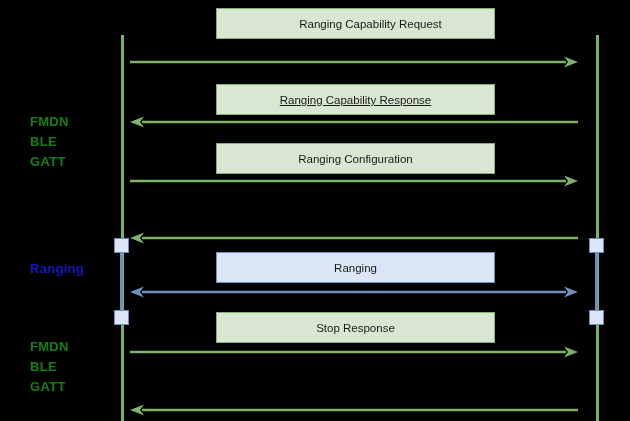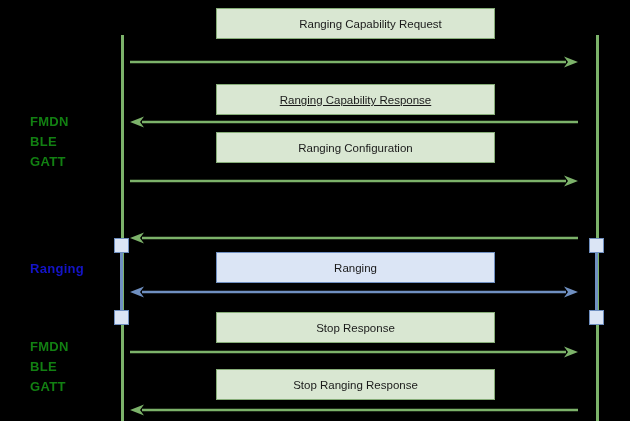--- a/index.html
+++ b/index.html
@@ -143,17 +143,16 @@
       </svg>
     </div>
     <div class="act-bar" style="left: 120px; top: 245px; height: 72px;"></div>
     <div class="act-square" style="left: 114px; top: 238px;"></div>
     <div class="act-square" style="left: 114px; top: 310px;"></div>
     <div class="act-bar" style="left: 595px; top: 245px; height: 72px;"></div>
     <div class="act-square" style="left: 589px; top: 238px;"></div>
     <div class="act-square" style="left: 589px; top: 310px;"></div>
     <div class="msg-box green" style="top: 8px; padding-left: 30px;"><span>Ranging Capability Request</span></div>
     <div class="msg-box green" style="top: 84px; text-decoration: underline;"><span>Ranging Capability Response</span></div>
-    <div class="msg-box green" style="top: 132px;"><span>Ranging Configuration</span></div>
+    <div class="msg-box green" style="top: 143px;"><span>Ranging Configuration</span></div>
     <div class="msg-box blue" style="top: 252px;"><span>Ranging</span></div>
     <div class="msg-box green" style="top: 312px;"><span>Stop Response</span></div>
-    <div class="msg-box green" style="top: 369px;"><span>Stop Ranging Response</span></div>
   </div>
 
 </body></html>

